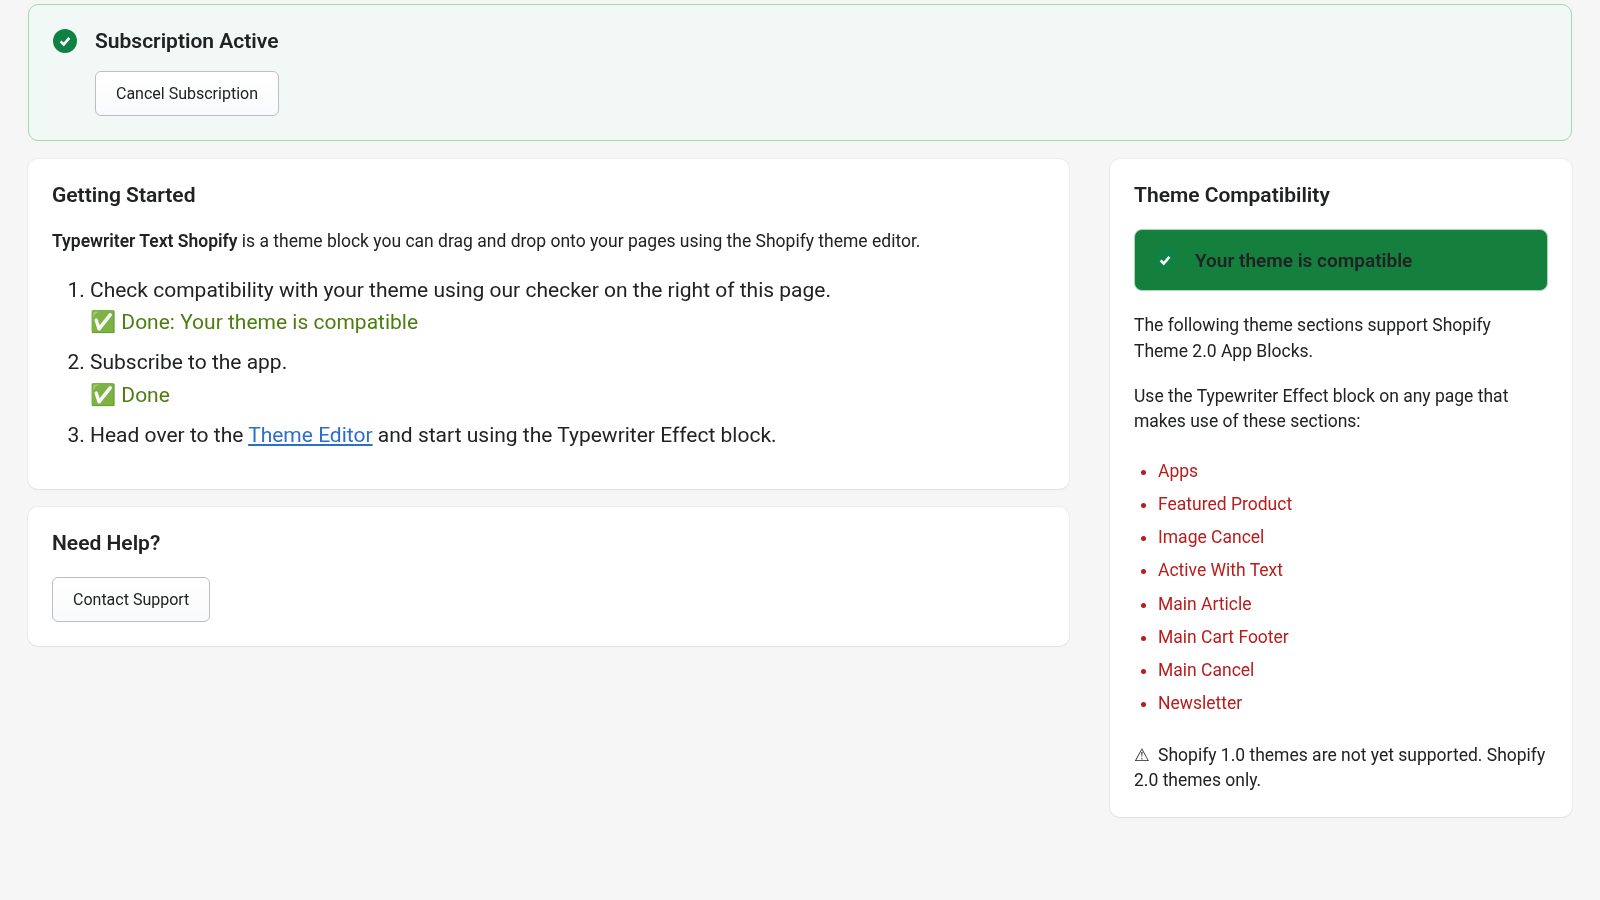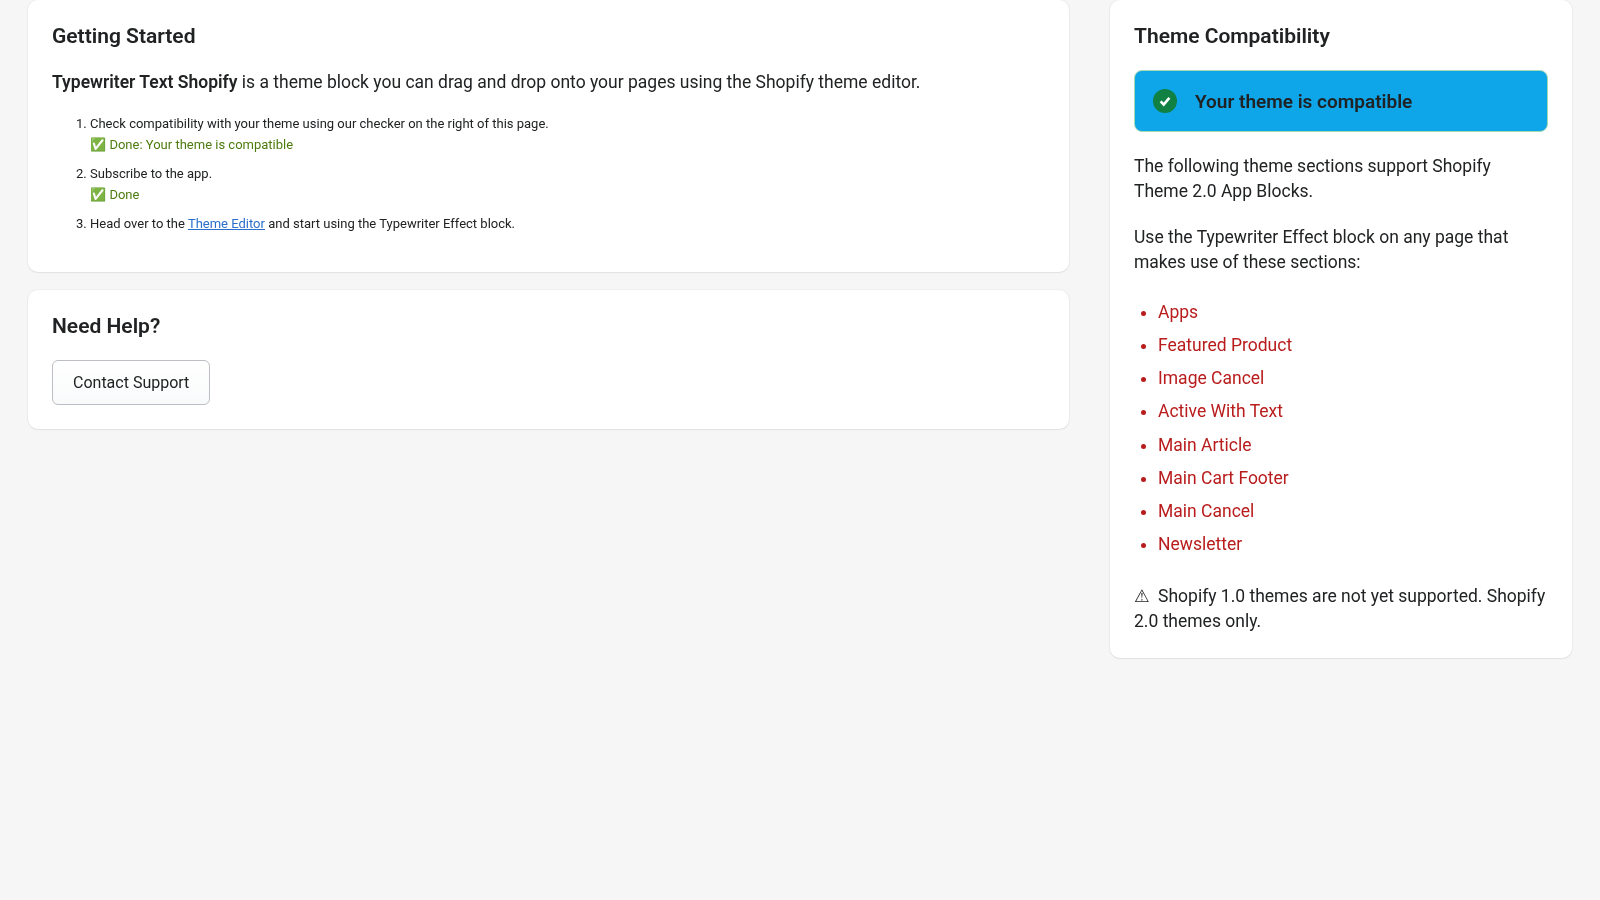--- a/index.html
+++ b/index.html
@@ -99,21 +99,21 @@
       line-height: 1.45;
       color: #202223;
       margin-bottom: 20px;
     }
     .intro-strong {
       font-weight: 600;
     }
     ol.steps {
       list-style: decimal;
       padding-left: 38px;
-      font-size: 13px;
+      font-size: 21px;
       line-height: 1.45;
       color: #202223;
     }
     ol.steps li {
       margin-bottom: 10px;
     }
     ol.steps li:last-child {
       margin-bottom: 14px;
     }
     .done-line {
@@ -125,21 +125,21 @@
       content: "✅ ";
     }
     a.link {
       color: #2c6ecb;
       text-decoration: underline;
     }
     .help-card p {
       margin-bottom: 22px;
     }
     .compat-banner {
-      background: #0ea5e9;
+      background: #15803d;
       border: 1px solid #a4d9b6;
       border-radius: 8px;
       padding: 18px 18px;
       display: flex;
       align-items: center;
       gap: 18px;
       margin-bottom: 22px;
     }
     .compat-banner-title {
       font-size: 19px;
@@ -160,20 +160,33 @@
     }
     .compat-card p.last {
       margin-bottom: 0;
     }
   </style>
 </head>
 <body>
 
 <div class="page">
 
+  <div class="banner">
+    <div class="banner-header">
+      <span class="check-circle">
+        <svg viewBox="0 0 16 16">
+            <path d="M3 8.5 L6.5 12 L13 4.5"></path>
+          </svg>
+      </span>
+      <span class="banner-title">Subscription Active</span>
+    </div>
+    <div class="banner-body">
+      <button class="btn">Cancel Subscription</button>
+    </div>
+  </div>
 
   <div class="columns">
     <div class="col-left">
 
       <div class="card">
         <h2>Getting Started</h2>
         <p>
           <span class="intro-strong">Typewriter Text Shopify</span><span> is a theme block you can drag and drop onto your pages using the Shopify theme editor.</span>
         </p>
         <ol class="steps">

